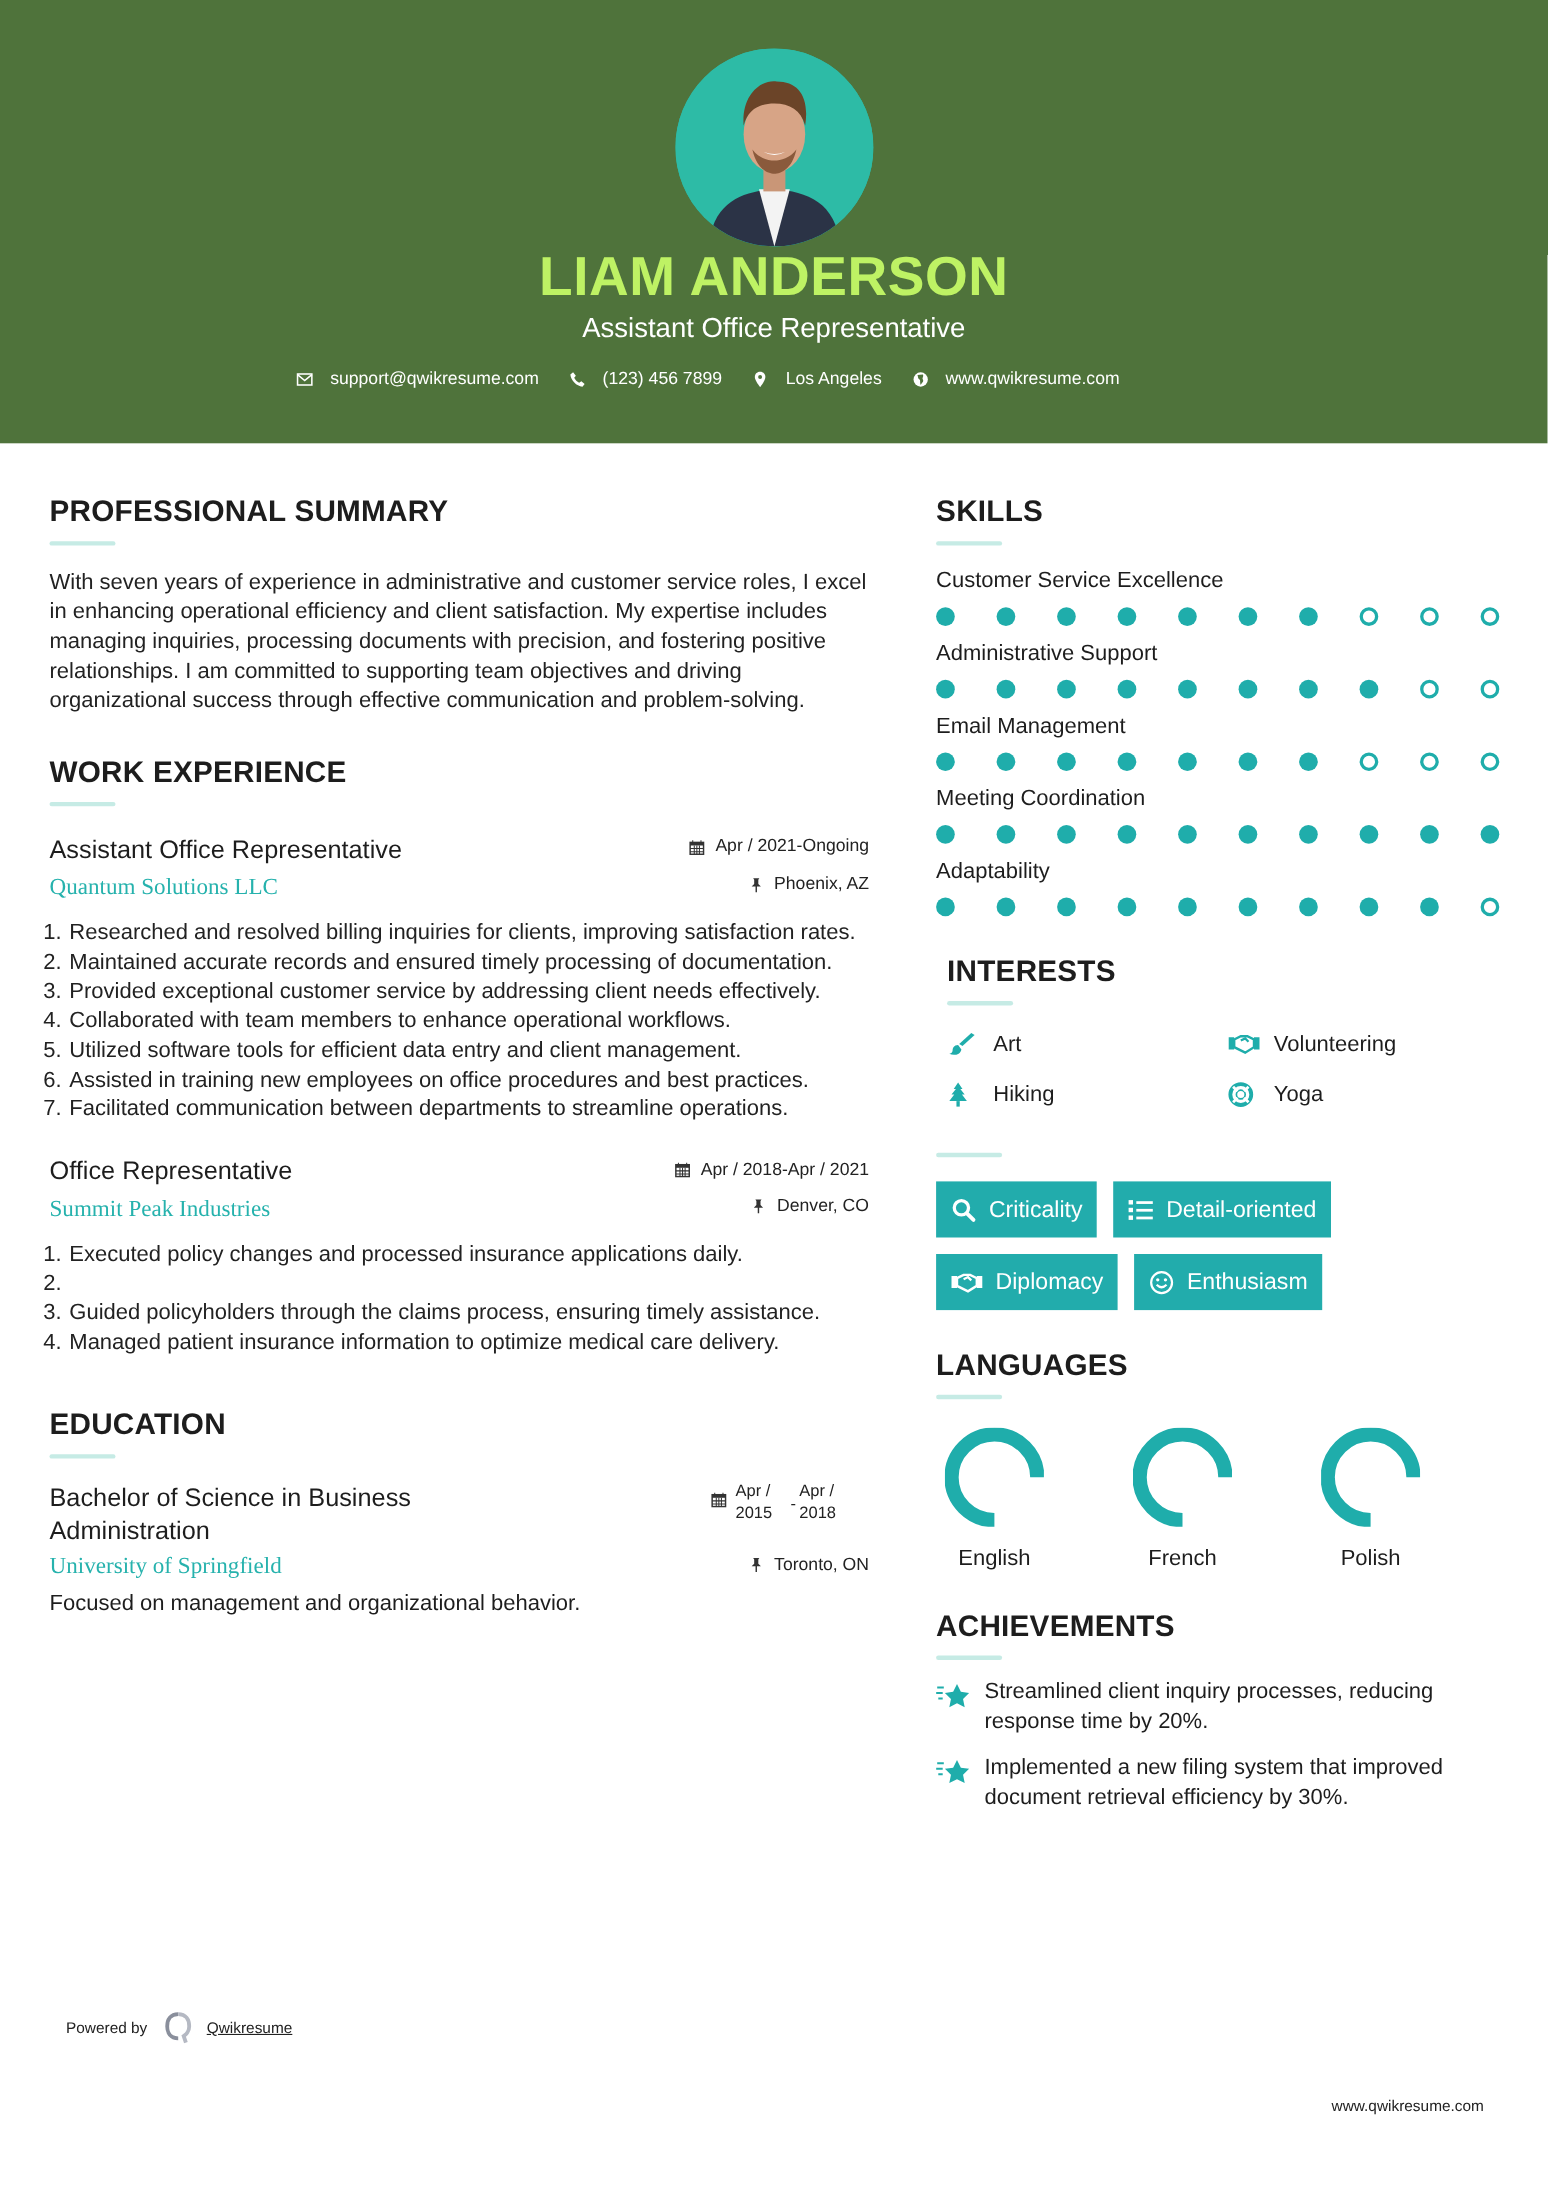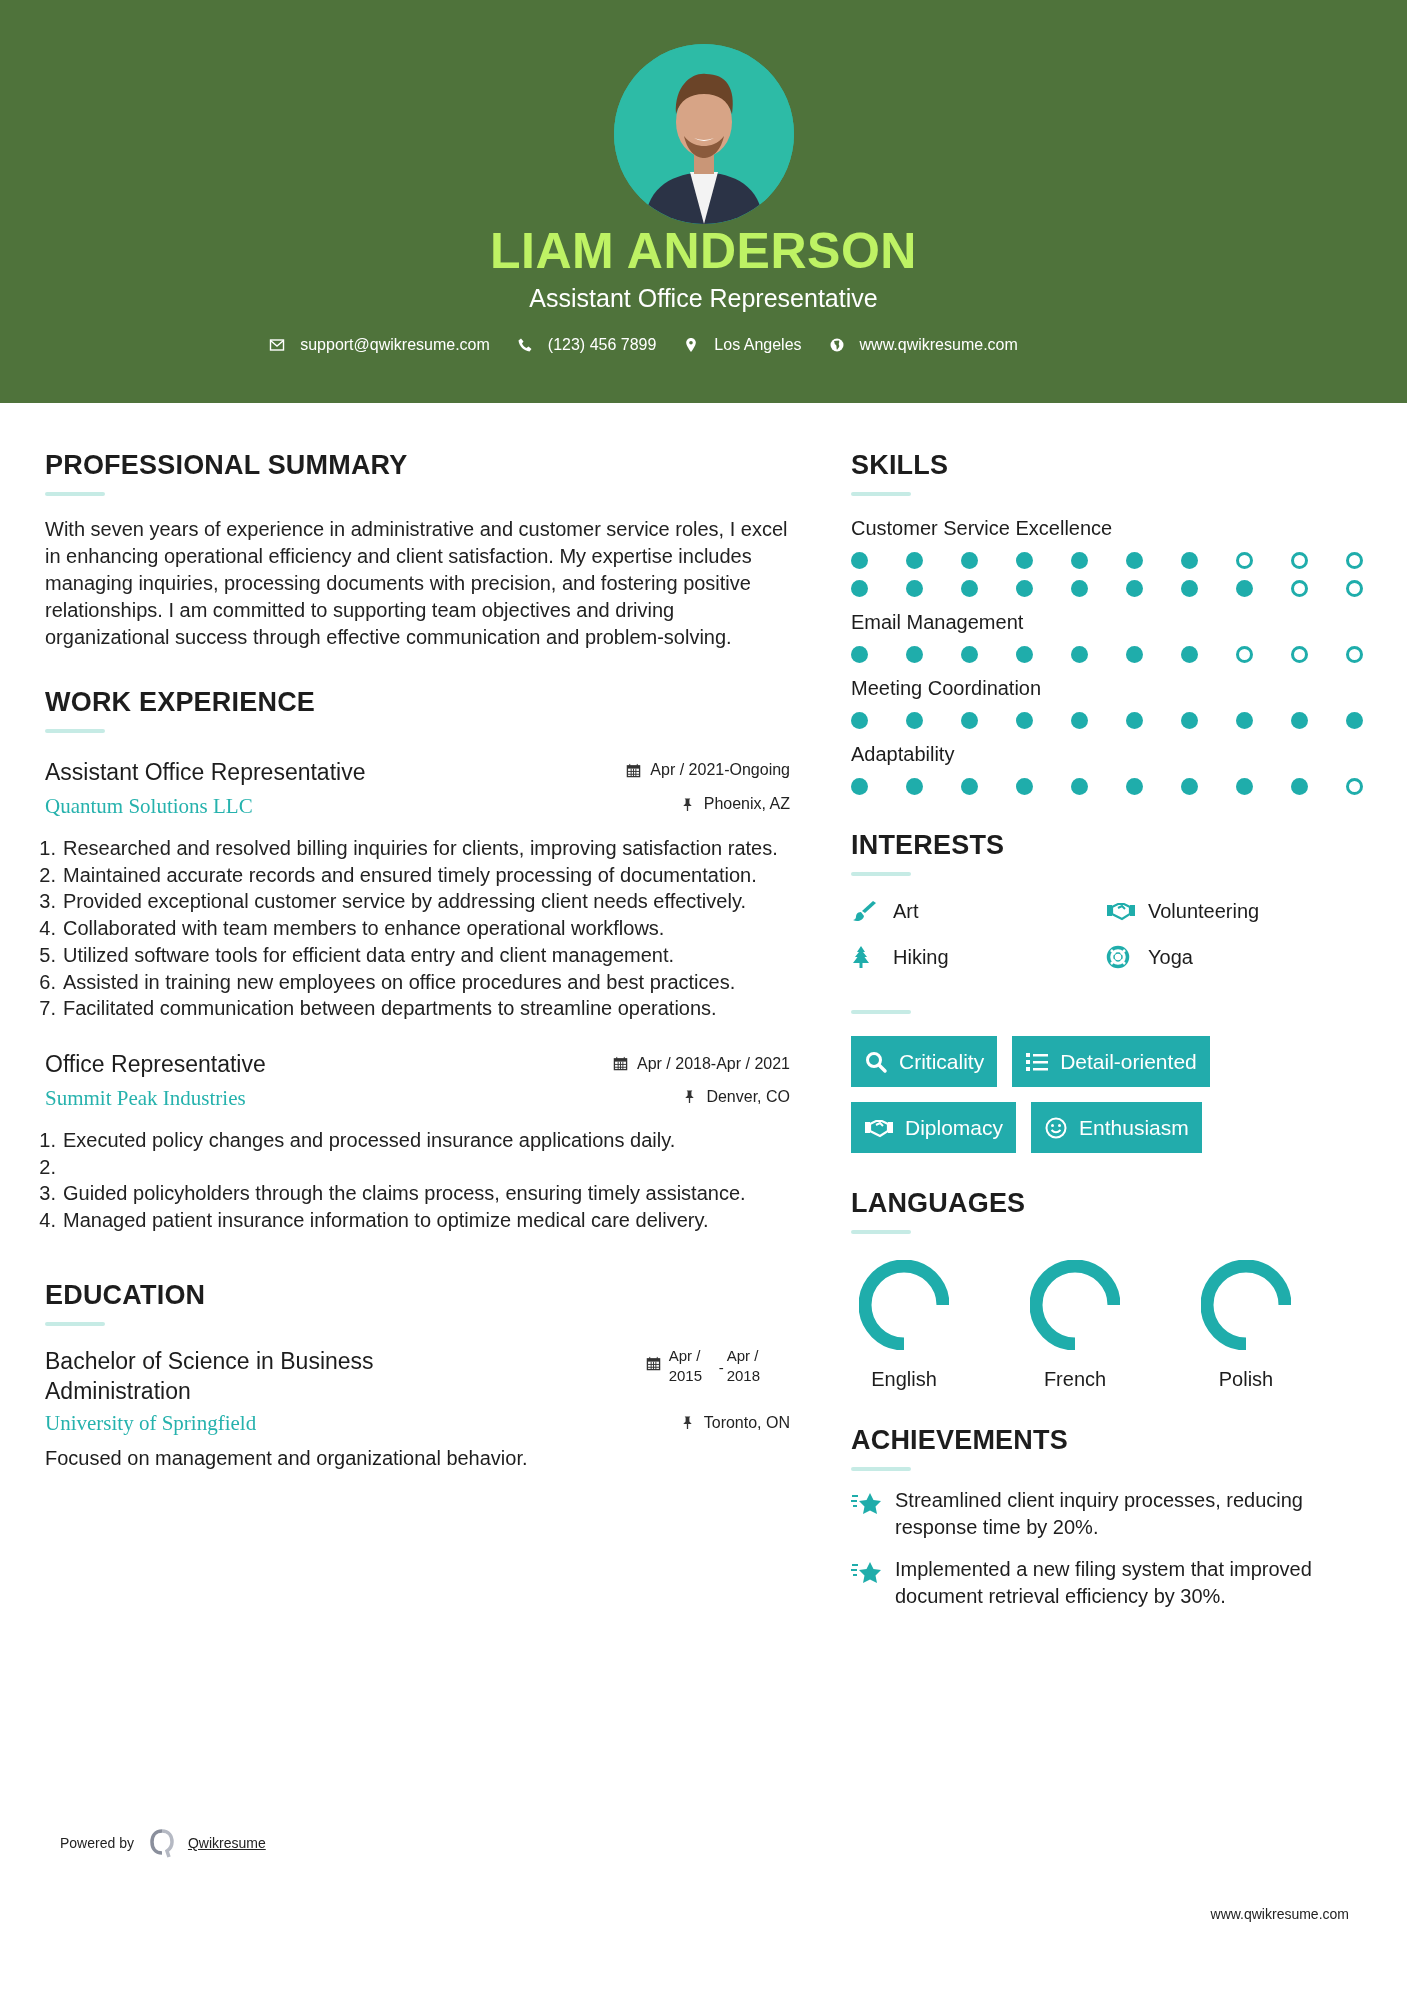--- a/index.html
+++ b/index.html
@@ -267,20 +267,21 @@
             <span class="dot on"></span>
             <span class="dot on"></span>
             <span class="dot on"></span>
             <span class="dot on"></span>
             <span class="dot off"></span>
             <span class="dot off"></span>
             <span class="dot off"></span>
           </div>
       </div>
       <div class="skill">
+        <div class="skill-name">Administrative Support</div>
         <div class="dots">
             <span class="dot on"></span>
             <span class="dot on"></span>
             <span class="dot on"></span>
             <span class="dot on"></span>
             <span class="dot on"></span>
             <span class="dot on"></span>
             <span class="dot on"></span>
             <span class="dot on"></span>
             <span class="dot off"></span>
@@ -328,21 +329,21 @@
             <span class="dot on"></span>
             <span class="dot on"></span>
             <span class="dot on"></span>
             <span class="dot on"></span>
             <span class="dot off"></span>
           </div>
       </div>
     </div>
   </section>
 
-  <section style="margin-top:32px;">
+  <section style="margin-top:32px;margin-left:10px;">
     <div class="sec-title">INTERESTS</div>
     <div class="sec-bar"></div>
     <div class="interests">
       <div class="interest">
         <span class="ii">
           <svg viewBox="0 0 30 24">
               <path d="M22 2 L25 4 L14 14 L11 12 Z" fill="#1fadab"></path>
               <path d="M10 13 C6 13 5 16 5 18 C5 20 3 21 2 21 C6 23 12 22 13 17 Z" fill="#1fadab"></path>
             </svg>
         </span>

